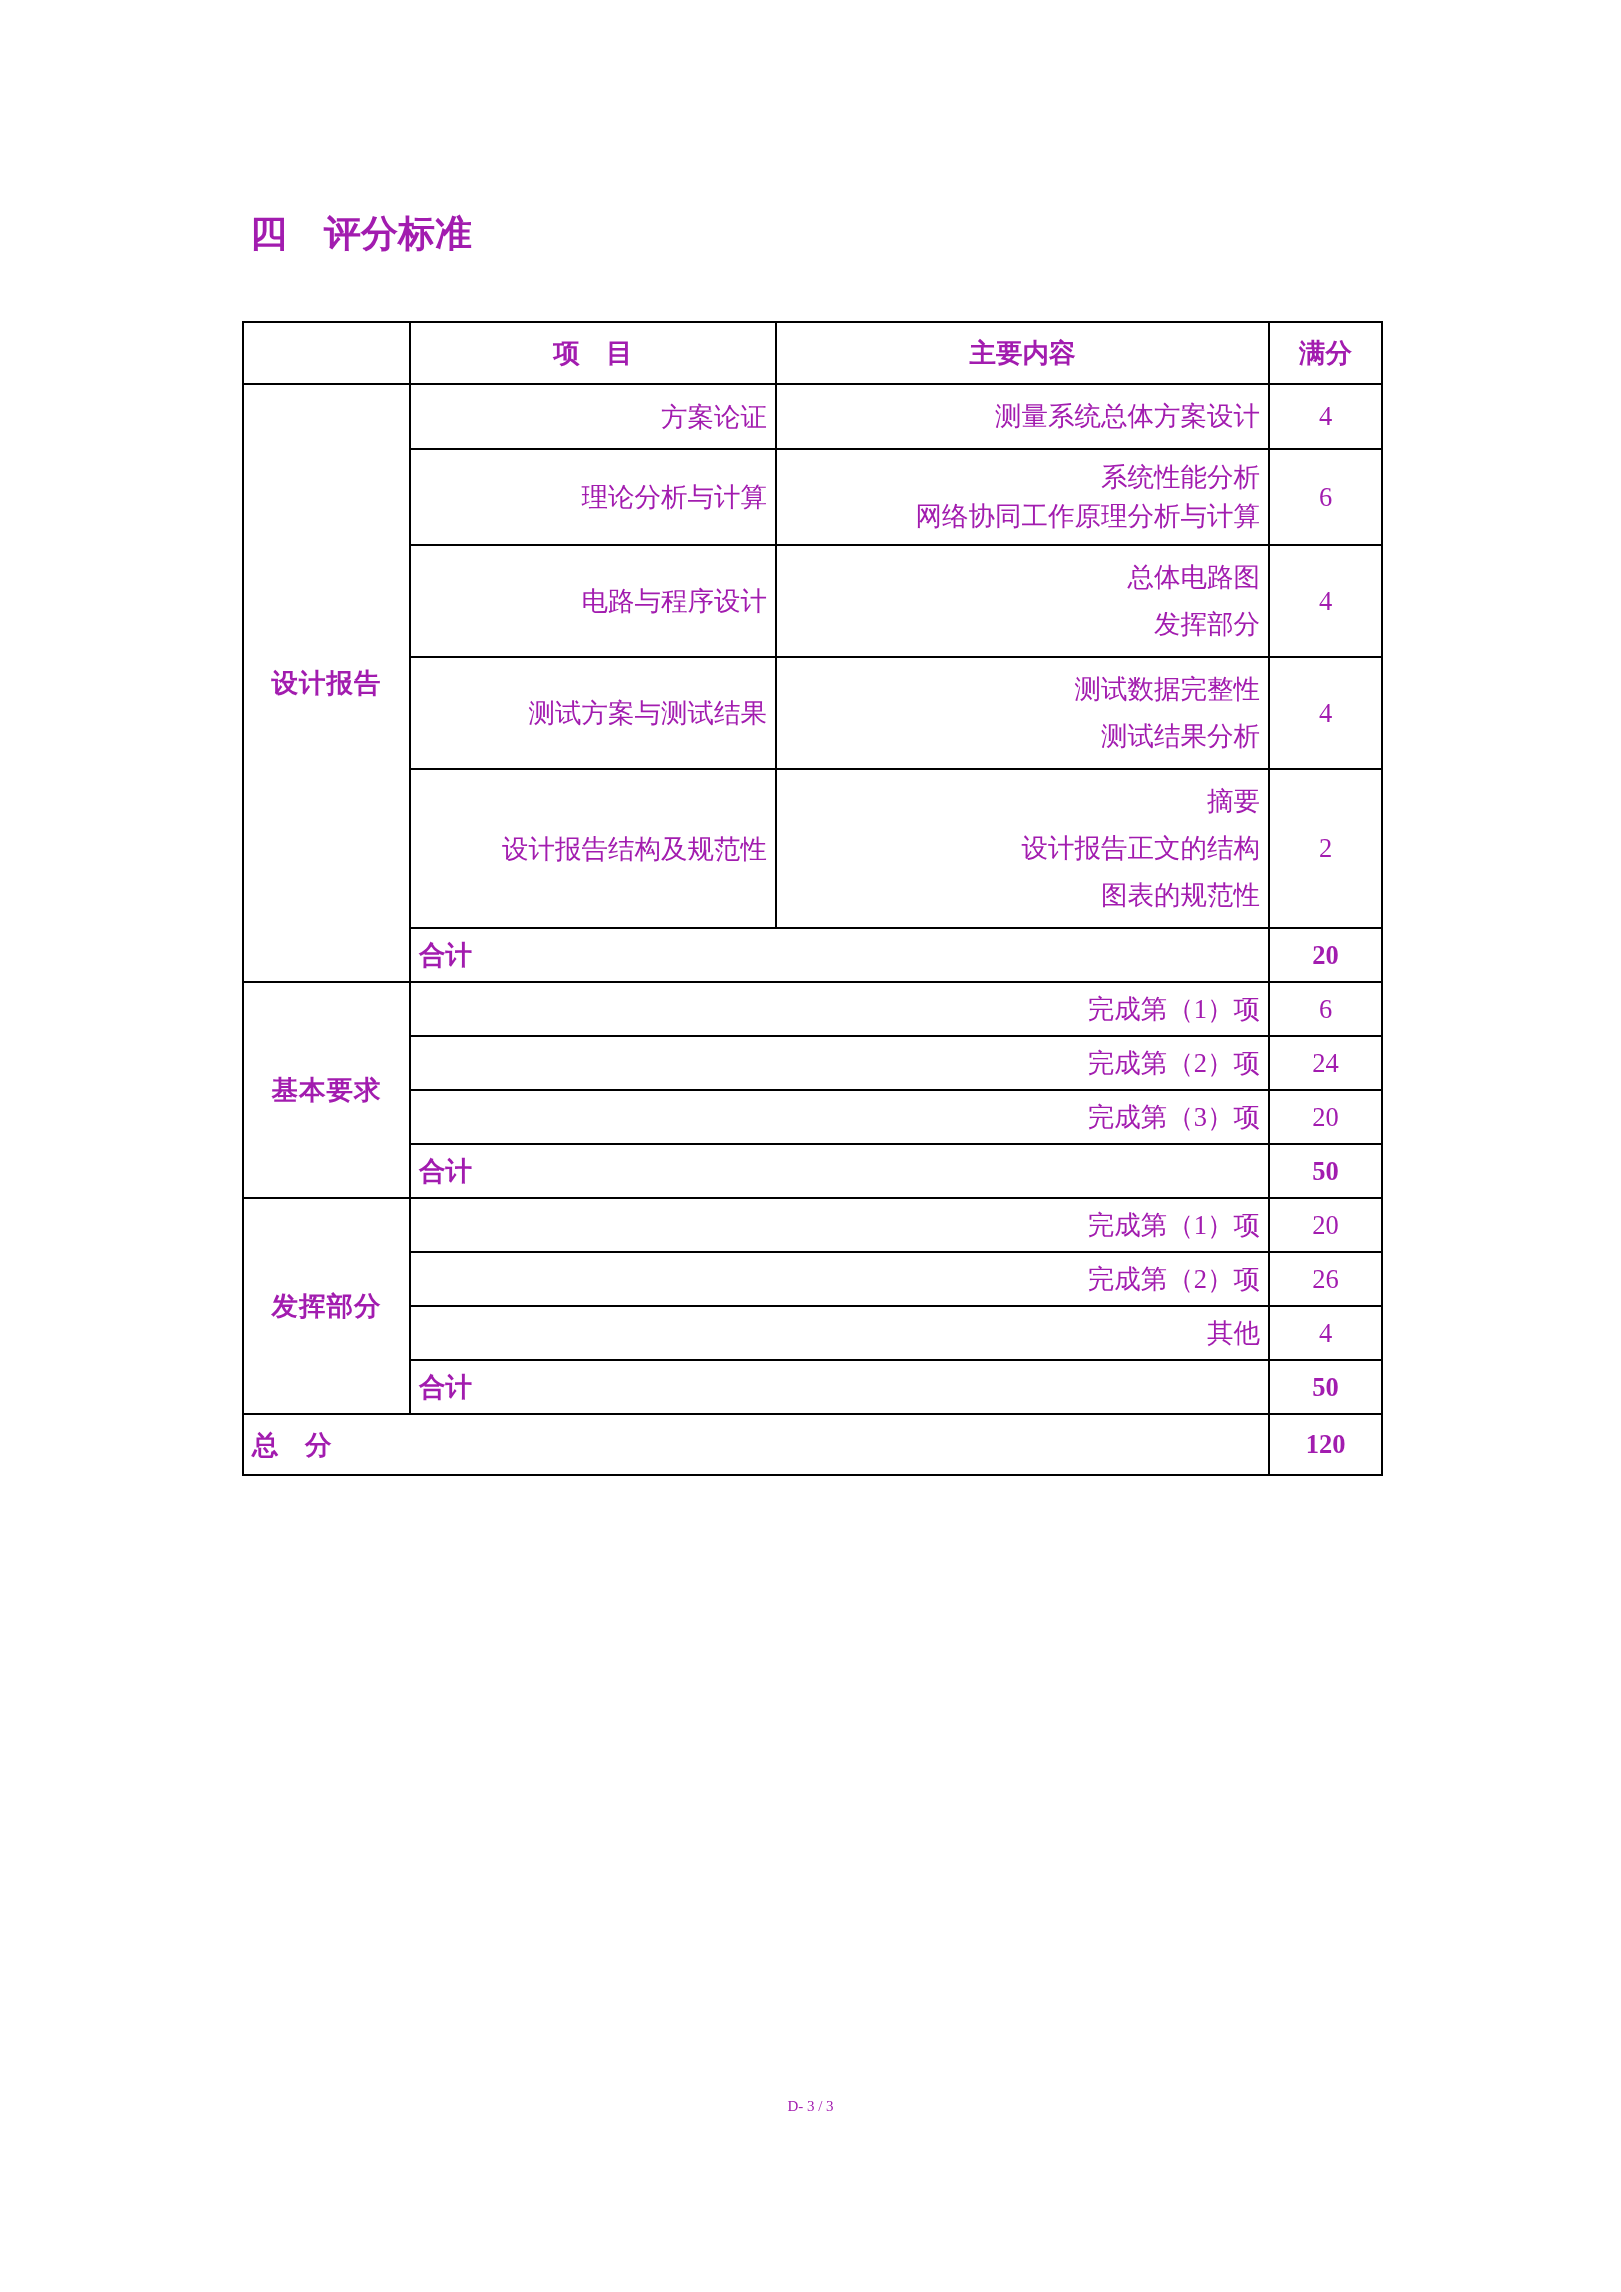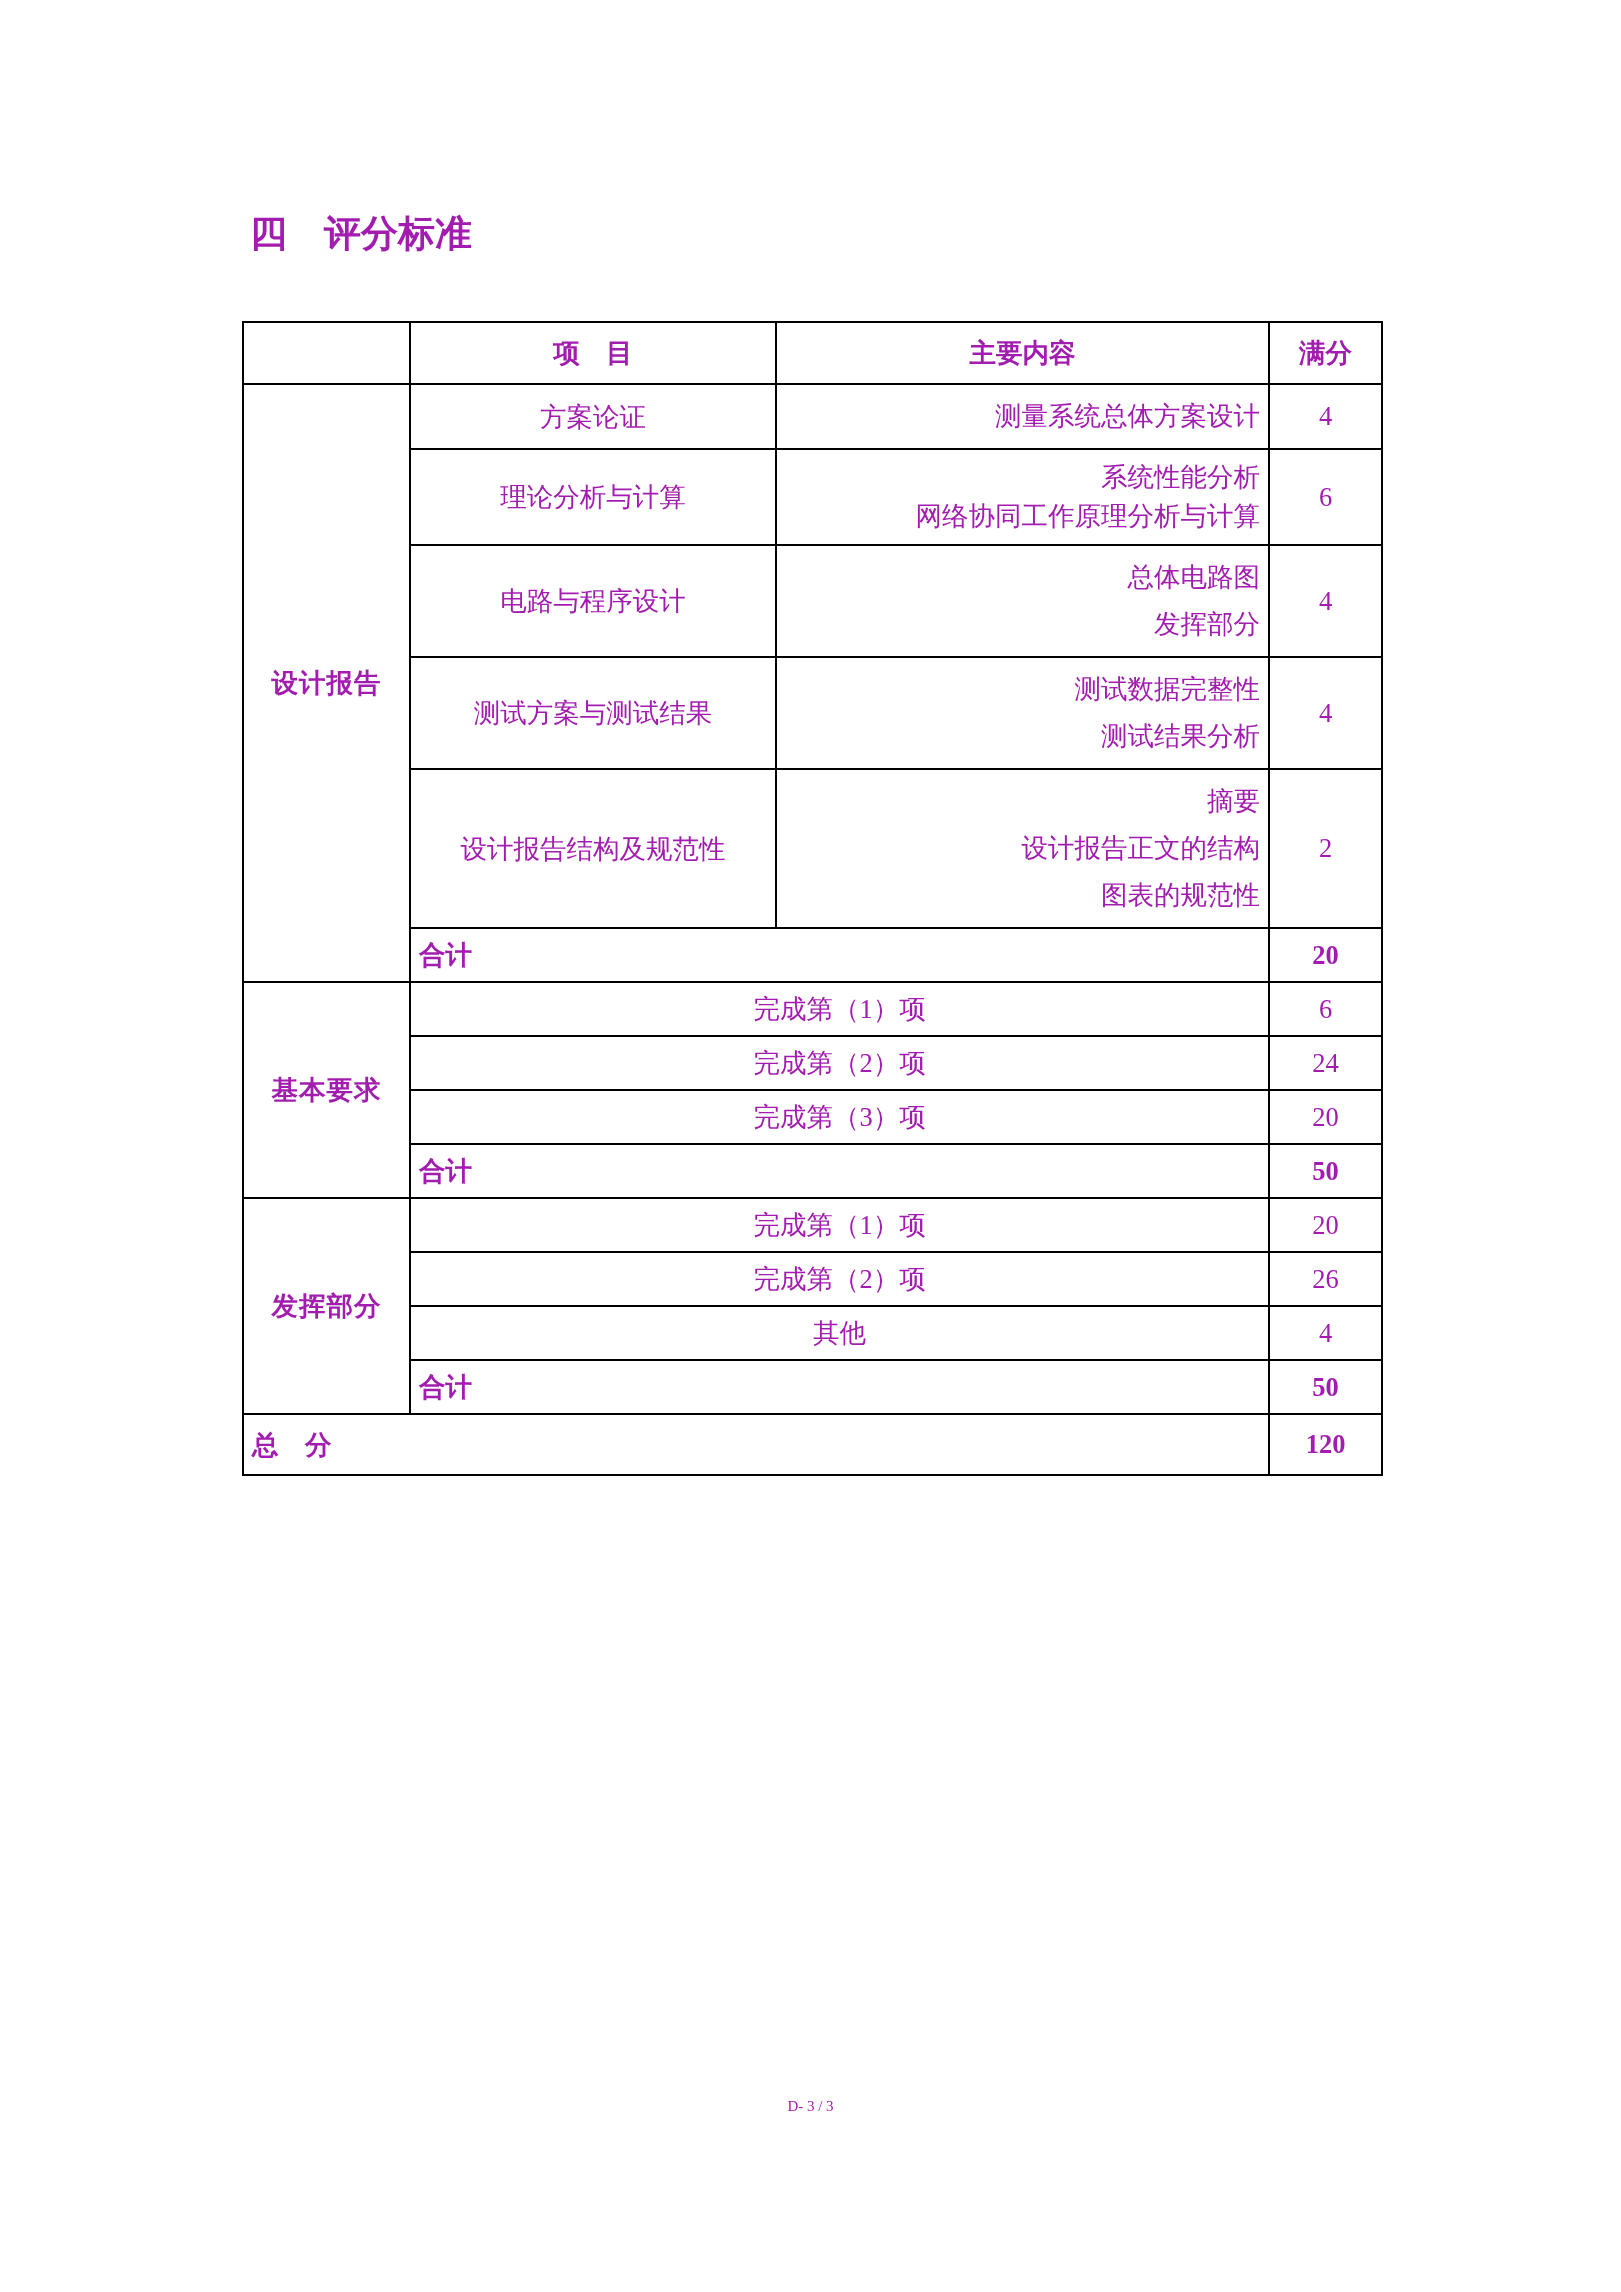--- a/index.html
+++ b/index.html
@@ -44,21 +44,21 @@
     text-align: center;
     font-size: 28px;
   }
   .group-cell {
     font-weight: bold;
     text-align: center;
     font-size: 28px;
     letter-spacing: 1px;
   }
   .item-cell {
-    text-align: center;
+    text-align: right;
     padding-left: 13.7px;
   }
   .content-cell {
     text-align: right;
     padding-left: 11.8px;
     line-height: 47px;
   }
   .content-cell.tight { line-height: 39px; }
   .score-cell { text-align: center; }
   .subtotal-label {

